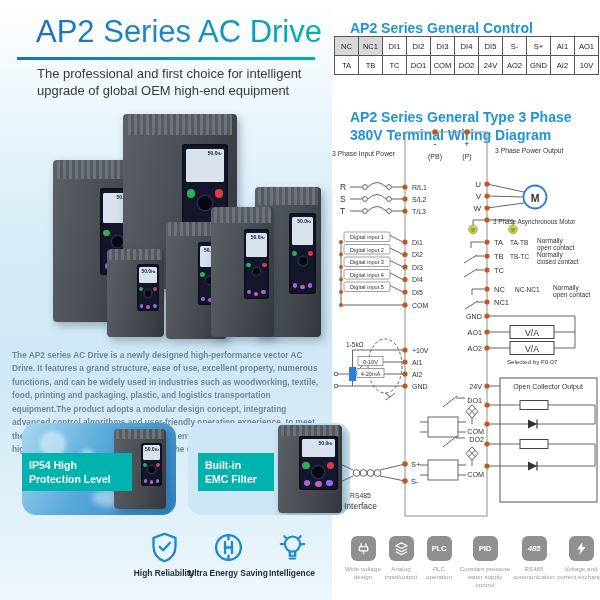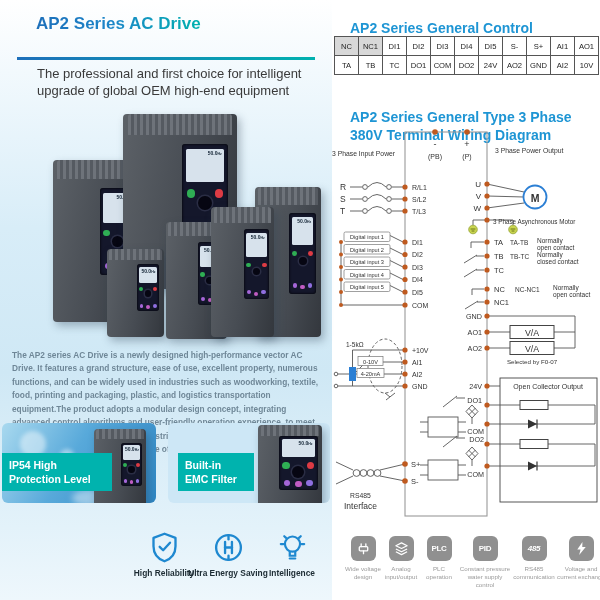--- a/index.html
+++ b/index.html
@@ -2,21 +2,21 @@
 <html><head>
 <meta charset="utf-8">
 <style>
   html,body{margin:0;padding:0;}
   body{font-family:"Liberation Sans",sans-serif;background:#fff;}
   .page{position:relative;width:600px;height:600px;overflow:hidden;background:#fff;}
 
   
   .left-panel{position:absolute;left:0;top:0;width:332px;height:600px;
     background:linear-gradient(180deg,#ffffff 0%,#f2f9fd 12%,#d8edf8 38%,#cfe8f5 62%,#e3f2fa 88%,#eef7fc 100%);}
-  .title{position:absolute;left:36px;top:14px;font-size:17px;font-weight:bold;margin:0;
+  .title{position:absolute;left:36px;top:14px;font-size:31px;font-weight:normal;margin:0;
     background:linear-gradient(90deg,#1d6fba 0%,#1d86c9 45%,#00b1af 100%);
     -webkit-background-clip:text;background-clip:text;color:transparent;white-space:nowrap;}
   .divider{position:absolute;left:17px;top:57px;width:298px;height:2.5px;
     background:linear-gradient(90deg,#1d6fba,#00b1af);}
   .subtitle{position:absolute;left:37px;top:66px;width:292px;margin:0;font-size:13px;
     color:#3a3a3a;line-height:1.3;}
   .description{position:absolute;left:12px;top:349px;width:308px;margin:0;font-size:8.3px;
     color:#5e7687;line-height:1.62;font-weight:bold;opacity:.85;}
 
   
@@ -39,21 +39,21 @@
   .k.p2{width:20%;padding-top:20%;background:#c05cc2;left:40%;bottom:0;}
   .k.p3{width:20%;padding-top:20%;background:#8f6fe0;right:6%;bottom:4%;}
   .d1{left:53px;top:58px;width:90px;height:162px;z-index:1;}
   .d2{left:123px;top:12px;width:114px;height:175px;z-index:1;}
   .d3{left:107px;top:147px;width:57px;height:88px;z-index:3;}
   .d4{left:166px;top:120px;width:61px;height:117px;z-index:3;}
   .d5{left:211px;top:105px;width:63px;height:130px;z-index:3;}
   .d6{left:255px;top:85px;width:66px;height:150px;z-index:2;}
 
   
-  .badge-card{position:absolute;top:423px;height:80px;border-radius:6px;overflow:hidden;}
+  .badge-card{position:absolute;top:423px;height:92px;border-radius:14px;overflow:hidden;margin-left:20px;}
   .card-ip54{left:2px;width:154px;background:linear-gradient(120deg,#a9d9ef 0%,#58a9da 45%,#2e86c4 100%);}
   .card-emc{left:168px;width:162px;background:#cde7f6;}
   .splash{position:absolute;border-radius:50%;background:rgba(255,255,255,.45);}
   .s1{width:26px;height:26px;left:18px;top:8px;filter:blur(2px);}
   .s2{width:14px;height:14px;left:58px;top:26px;filter:blur(2px);}
   .s3{width:40px;height:18px;left:70px;top:66px;filter:blur(3px);}
   .badge-label{position:absolute;left:0;top:30px;width:96px;background:#00b3ae;color:#fff;
     font-size:10.5px;font-weight:bold;line-height:1.35;padding:5px 7px;z-index:5;}
   .card-emc .badge-label{left:10px;top:30px;width:62px;}
   .badge-drive{position:absolute;z-index:2;}

